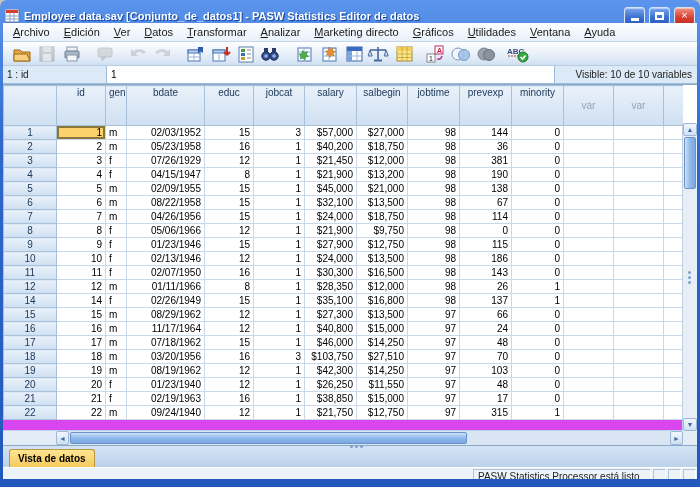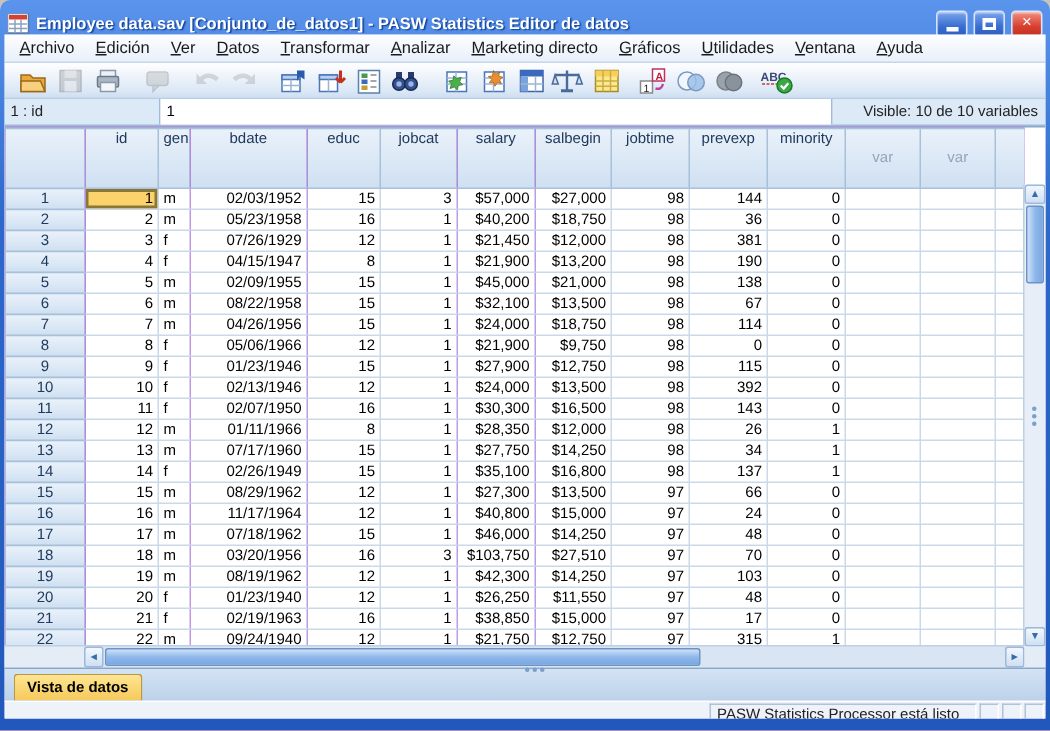--- a/index.html
+++ b/index.html
@@ -469,21 +469,21 @@
               <tr>
                 <th class="rowhdr">10</th>
                 <td>10</td>
                 <td class="al">f</td>
                 <td>02/13/1946</td>
                 <td>12</td>
                 <td>1</td>
                 <td>$24,000</td>
                 <td>$13,500</td>
                 <td>98</td>
-                <td>392</td>
+                <td>186</td>
                 <td>0</td>
                 <td></td>
                 <td></td>
                 <td></td>
               </tr>
               <tr>
                 <th class="rowhdr">11</th>
                 <td>11</td>
                 <td class="al">f</td>
                 <td>02/07/1950</td>
@@ -502,36 +502,20 @@
                 <th class="rowhdr">12</th>
                 <td>12</td>
                 <td class="al">m</td>
                 <td>01/11/1966</td>
                 <td>8</td>
                 <td>1</td>
                 <td>$28,350</td>
                 <td>$12,000</td>
                 <td>98</td>
                 <td>26</td>
-                <td>1</td>
-                <td></td>
-                <td></td>
-                <td></td>
-              </tr>
-              <tr>
-                <th class="rowhdr">13</th>
-                <td>13</td>
-                <td class="al">m</td>
-                <td>07/17/1960</td>
-                <td>15</td>
-                <td>1</td>
-                <td>$27,750</td>
-                <td>$14,250</td>
-                <td>98</td>
-                <td>34</td>
                 <td>1</td>
                 <td></td>
                 <td></td>
                 <td></td>
               </tr>
               <tr>
                 <th class="rowhdr">14</th>
                 <td>14</td>
                 <td class="al">f</td>
                 <td>02/26/1949</td>

